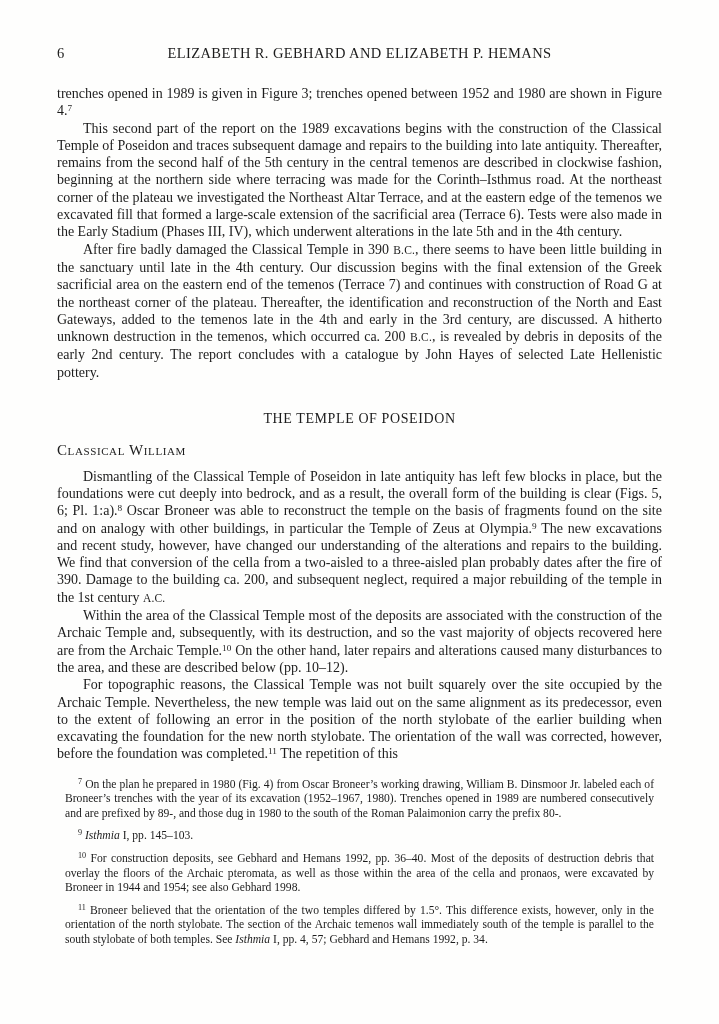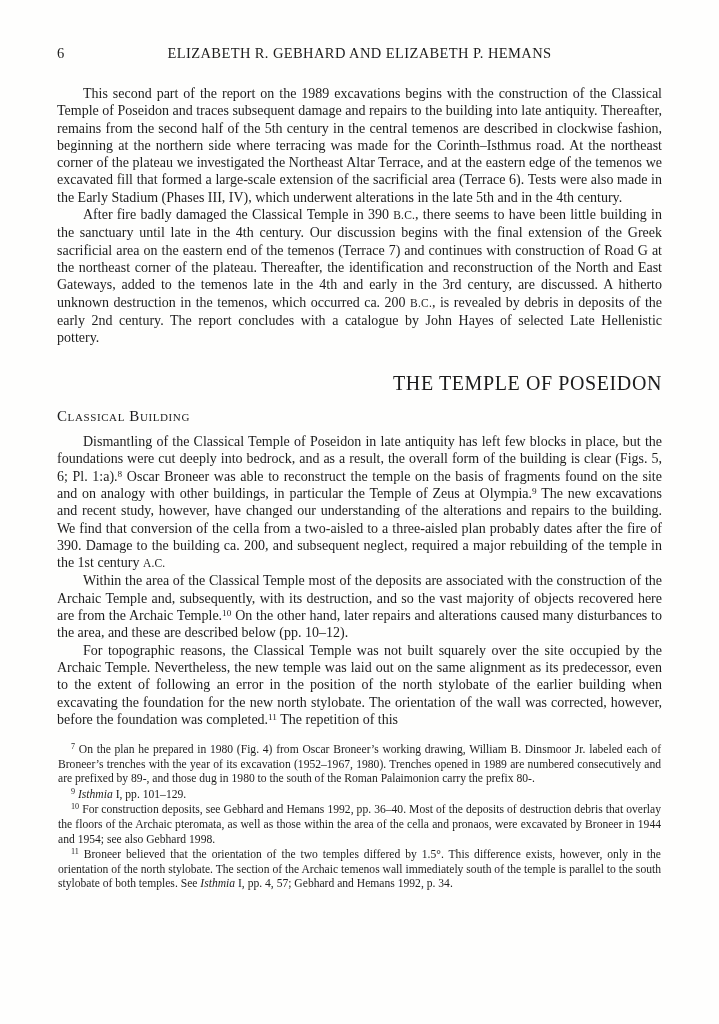--- a/index.html
+++ b/index.html
@@ -31,65 +31,66 @@
     text-align: justify;
   }
   p.para { margin: 0; }
   p.para.indent { text-indent: 26px; }
 
   sup { font-size: 0.66em; line-height: 0; vertical-align: 0.45em; }
   .sc { font-size: 0.82em; letter-spacing: 0.2px; }
   .italic { font-style: italic; }
 
   .section-heading {
-    text-align: right;
-    font-size: 20px;
+    text-align: center;
+    font-size: 14px;
     letter-spacing: 0.6px;
     margin: 29px 0 15px 0;
     font-weight: normal;
   }
   .subsection-heading {
     font-variant: small-caps;
     font-size: 15px;
     letter-spacing: 0.6px;
     margin: 0 0 8px 0;
     font-weight: normal;
   }
 
   .footnotes {
     margin-top: 15px;
     font-size: 11.6px;
     line-height: 14.6px;
     text-align: justify;
   }
-  p.footnote { margin: 1px; text-indent: 13px; }
+  p.footnote { margin: 8px; text-indent: 13px; }
   .fn-num { font-size: 0.7em; }
 </style>
 </head>
 <body>
 
 <div class="page">
   <div class="content">
 
     <div class="running-head">
       <span class="page-number">6</span>
       <span class="authors">ELIZABETH R. GEBHARD AND ELIZABETH P. HEMANS</span>
     </div>
 
     <div class="body-text">
+        <p class="para"><span>trenches opened in 1989 is given in Figure 3; trenches opened between 1952 and 1980 are shown in Figure 4.</span><sup class="sup">7</sup></p>
         <p class="para indent"><span>This second part of the report on the 1989 excavations begins with the construction of the Classical Temple of Poseidon and traces subsequent damage and repairs to the building into late antiquity. Thereafter, remains from the second half of the 5th century in the central temenos are described in clockwise fashion, beginning at the northern side where terracing was made for the Corinth–Isthmus road. At the northeast corner of the plateau we investigated the Northeast Altar Terrace, and at the eastern edge of the temenos we excavated fill that formed a large-scale extension of the sacrificial area (Terrace 6). Tests were also made in the Early Stadium (Phases III, IV), which underwent alterations in the late 5th and in the 4th century.</span></p>
         <p class="para indent"><span>After fire badly damaged the Classical Temple in 390 </span><span class="sc">B.C.</span><span>, there seems to have been little building in the sanctuary until late in the 4th century. Our discussion begins with the final extension of the Greek sacrificial area on the eastern end of the temenos (Terrace 7) and continues with construction of Road G at the northeast corner of the plateau. Thereafter, the identification and reconstruction of the North and East Gateways, added to the temenos late in the 4th and early in the 3rd century, are discussed. A hitherto unknown destruction in the temenos, which occurred ca. 200 </span><span class="sc">B.C.</span><span>, is revealed by debris in deposits of the early 2nd century. The report concludes with a catalogue by John Hayes of selected Late Hellenistic pottery.</span></p>
         <div class="section-heading">THE TEMPLE OF POSEIDON</div>
-        <div class="subsection-heading">Classical Building</div>
+        <div class="subsection-heading">Classical William</div>
         <p class="para indent"><span>Dismantling of the Classical Temple of Poseidon in late antiquity has left few blocks in place, but the foundations were cut deeply into bedrock, and as a result, the overall form of the building is clear (Figs. 5, 6; Pl. 1:a).</span><sup class="sup">8</sup><span> Oscar Broneer was able to reconstruct the temple on the basis of fragments found on the site and on analogy with other buildings, in particular the Temple of Zeus at Olympia.</span><sup class="sup">9</sup><span> The new excavations and recent study, however, have changed our understanding of the alterations and repairs to the building. We find that conversion of the cella from a two-aisled to a three-aisled plan probably dates after the fire of 390. Damage to the building ca. 200, and subsequent neglect, required a major rebuilding of the temple in the 1st century </span><span class="sc">A.C.</span></p>
         <p class="para indent"><span>Within the area of the Classical Temple most of the deposits are associated with the construction of the Archaic Temple and, subsequently, with its destruction, and so the vast majority of objects recovered here are from the Archaic Temple.</span><sup class="sup">10</sup><span> On the other hand, later repairs and alterations caused many disturbances to the area, and these are described below (pp. 10–12).</span></p>
         <p class="para indent"><span>For topographic reasons, the Classical Temple was not built squarely over the site occupied by the Archaic Temple. Nevertheless, the new temple was laid out on the same alignment as its predecessor, even to the extent of following an error in the position of the north stylobate of the earlier building when excavating the foundation for the new north stylobate. The orientation of the wall was corrected, however, before the foundation was completed.</span><sup class="sup">11</sup><span> The repetition of this</span></p>
       </div>
 
     <div class="footnotes">
         <p class="footnote"><sup class="fn-num">7</sup>&nbsp;<span>On the plan he prepared in 1980 (Fig. 4) from Oscar Broneer’s working drawing, William B. Dinsmoor Jr. labeled each of Broneer’s trenches with the year of its excavation (1952–1967, 1980). Trenches opened in 1989 are numbered consecutively and are prefixed by 89-, and those dug in 1980 to the south of the Roman Palaimonion carry the prefix 80-.</span></p>
-        <p class="footnote"><sup class="fn-num">9</sup>&nbsp;<span class="italic">Isthmia</span><span> I, pp. 101–129.</span></p>
+        <p class="footnote"><sup class="fn-num">9</sup>&nbsp;<span class="italic">Isthmia</span><span> I, pp. 145–103.</span></p>
         <p class="footnote"><sup class="fn-num">10</sup>&nbsp;<span>For construction deposits, see Gebhard and Hemans 1992, pp. 36–40. Most of the deposits of destruction debris that overlay the floors of the Archaic pteromata, as well as those within the area of the cella and pronaos, were excavated by Broneer in 1944 and 1954; see also Gebhard 1998.</span></p>
         <p class="footnote"><sup class="fn-num">11</sup>&nbsp;<span>Broneer believed that the orientation of the two temples differed by 1.5°. This difference exists, however, only in the orientation of the north stylobate. The section of the Archaic temenos wall immediately south of the temple is parallel to the south stylobate of both temples. See </span><span class="italic">Isthmia</span><span> I, pp. 4, 57; Gebhard and Hemans 1992, p. 34.</span></p>
       </div>
 
   </div>
 </div>
 
 </body></html>

